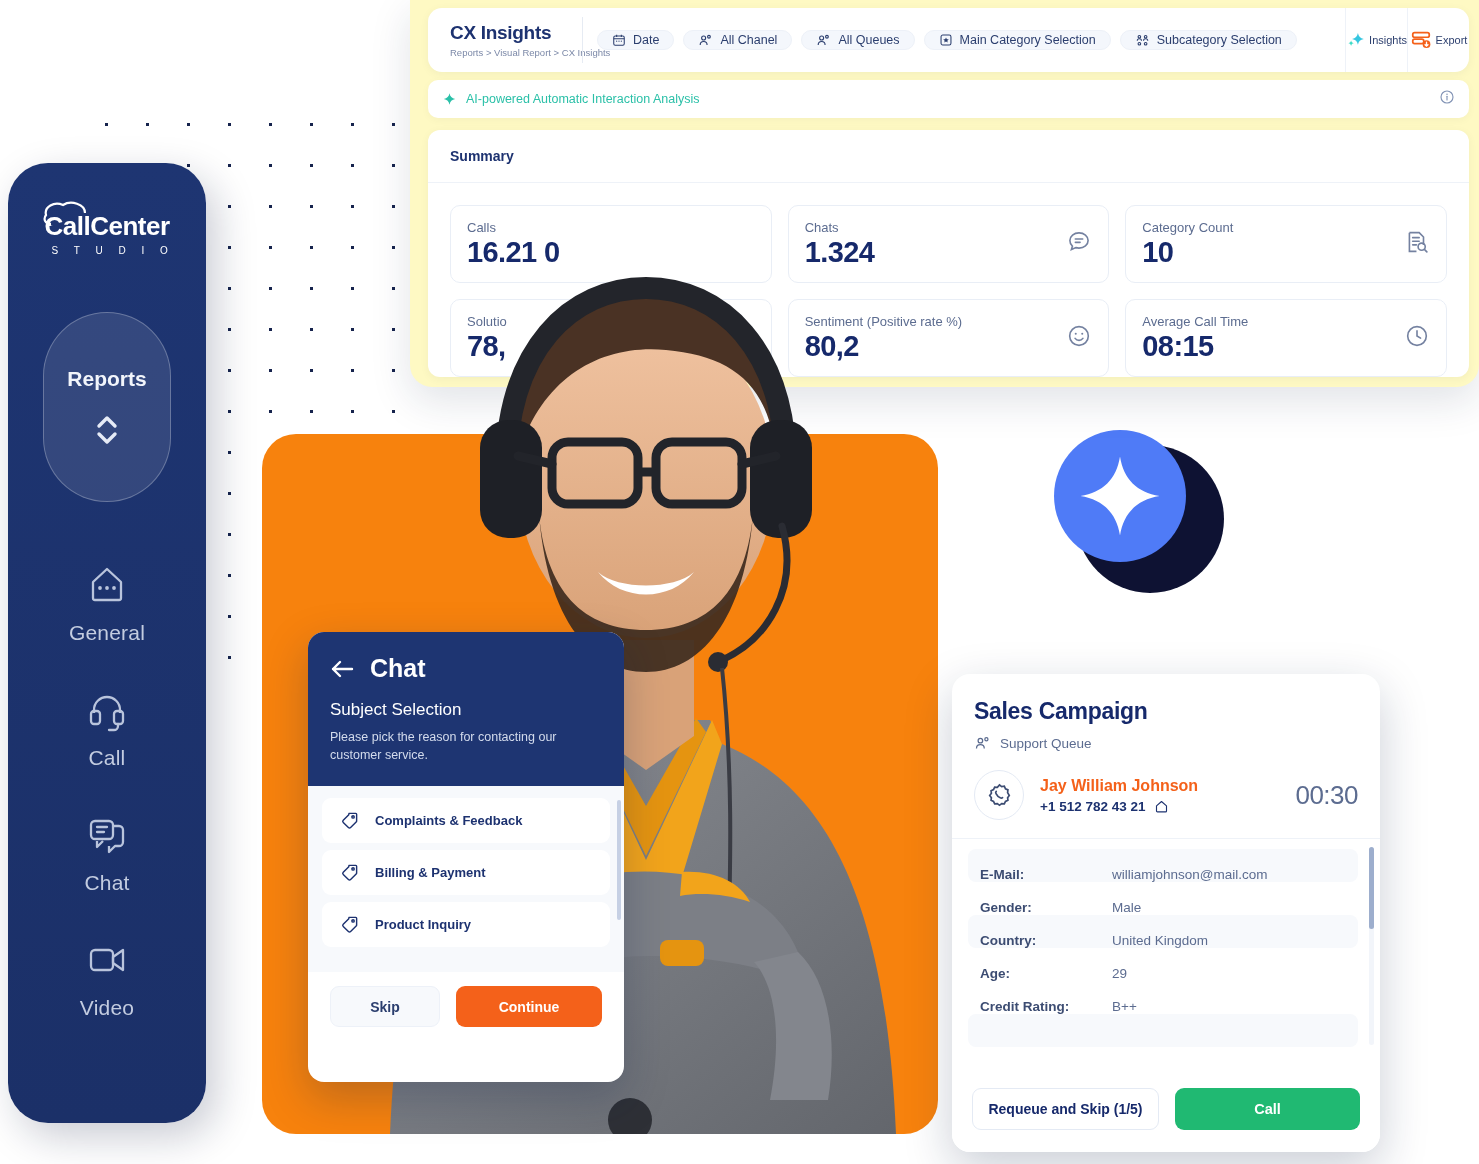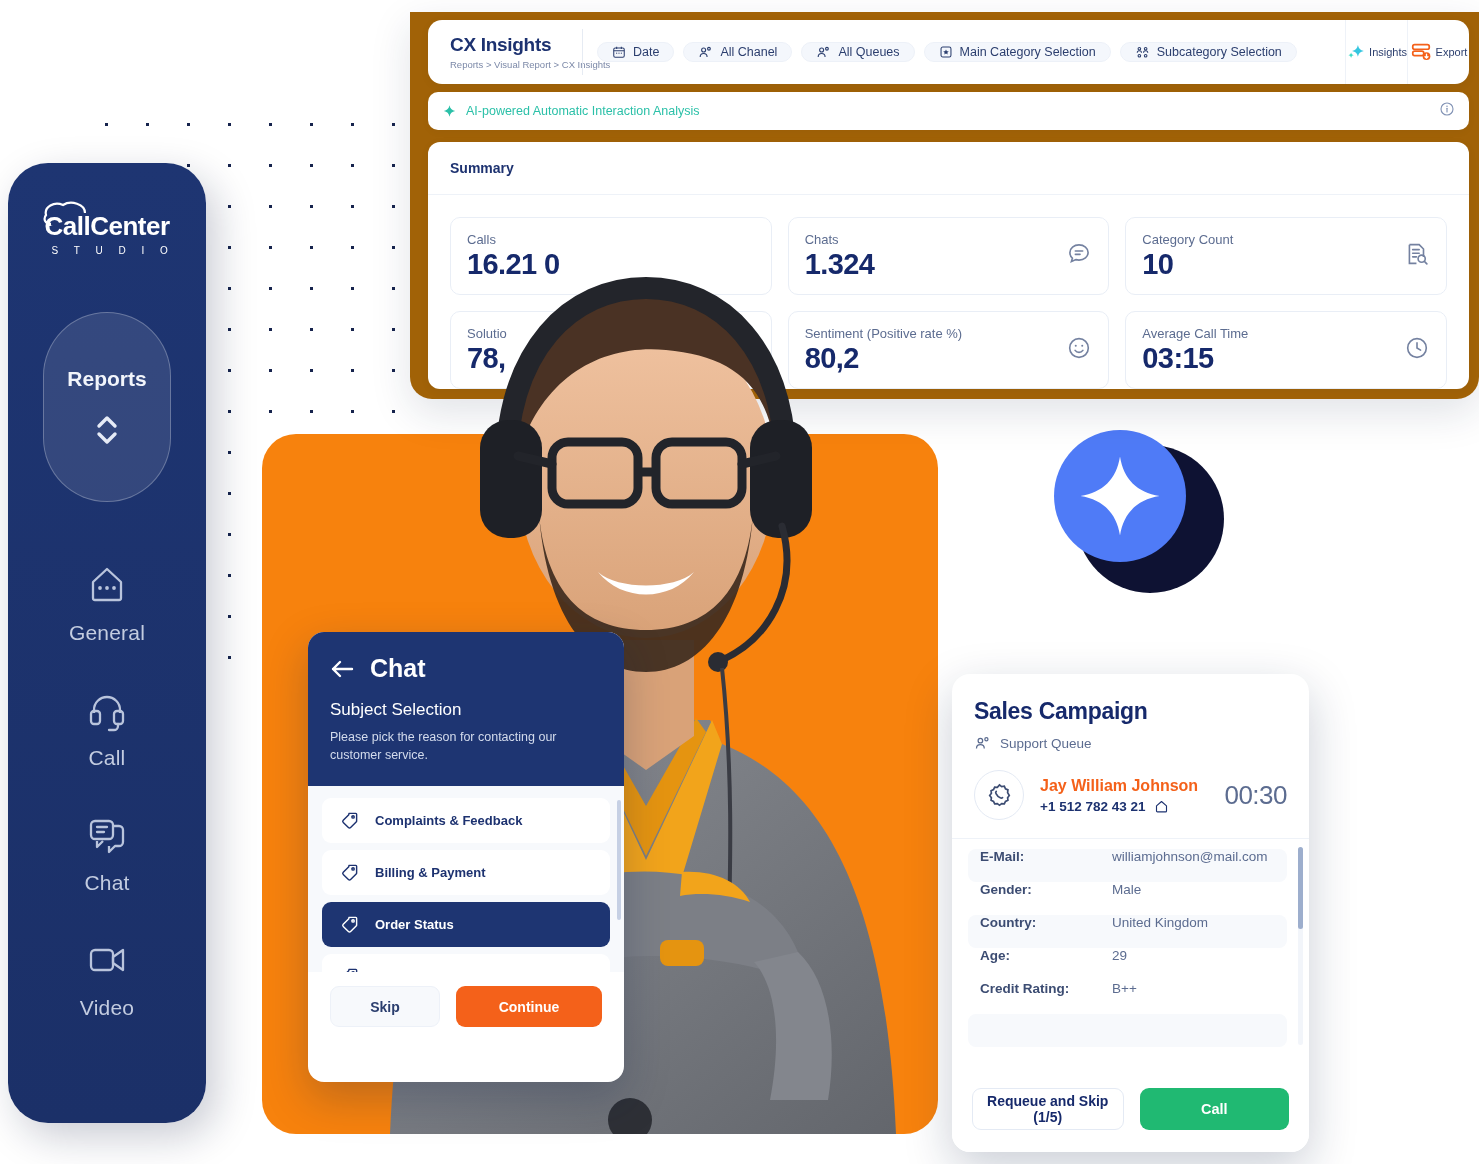--- a/index.html
+++ b/index.html
@@ -60,24 +60,23 @@
   }
   .reports-label{ font-size:21px; font-weight:700; color:#f2f5fb; }
 
   .nav-list{ margin-top:60px; display:flex; flex-direction:column; gap:42px; align-items:center;}
   .nav-item{ display:flex; flex-direction:column; align-items:center; gap:13px; cursor:pointer; }
   .nav-label{ font-size:21px; color:#C3CCE0; letter-spacing:.2px;}
 
   
   .dashboard{
     position:absolute; left:410px; top:0px; width:1069px; height:387px;
-    background:#a16207; border-radius:0 0 22px 22px; z-index:4;
+    background:#fef9c3; border-radius:0 0 22px 22px; z-index:4;
     box-shadow:0 14px 40px rgba(20,35,70,.13);
     overflow:hidden;
-    margin-top:12px;
   }
   .dash-header{
     position:absolute; left:18px; top:8px; right:10px; height:64px;
     background:#fff; border-radius:14px;
     display:flex; align-items:center;
     box-shadow:0 2px 10px rgba(20,35,70,.05);
   }
   .dash-title-block{ width:148px; padding-left:22px; }
   .dash-title{ font-size:19px; font-weight:700; color:#1D3270; letter-spacing:-.3px; }
   .dash-crumb{ font-size:9.5px; color:#7C89A8; margin-top:3px; white-space:nowrap;}
@@ -156,40 +155,40 @@
     font-family:"Liberation Sans", sans-serif;
   }
   .btn-continue{
     flex:1.35; height:41px; border-radius:9px; background:#F4611A; border:none;
     font-size:14px; color:#fff; font-weight:600; cursor:pointer;
     font-family:"Liberation Sans", sans-serif;
   }
 
   
   .sales{
-    position:absolute; left:952px; top:674px; width:357px; height:478px;
+    position:absolute; left:952px; top:674px; width:428px; height:478px;
     background:#fff; border-radius:18px; z-index:8;
     box-shadow:0 16px 48px rgba(15,30,70,.22);
     overflow:hidden;
   }
   .sales-title{ font-size:23px; font-weight:700; color:#16296B; padding:24px 0 0 22px; letter-spacing:-.3px;}
   .sales-queue{ display:flex; align-items:center; gap:9px; padding:10px 0 0 22px; }
   .sales-queue span{ font-size:13.5px; color:#5C6C90; font-weight:500; }
   .caller-row{ display:flex; align-items:center; padding:18px 22px 0 22px; }
   .caller-av{
     width:50px; height:50px; border-radius:50%; border:1px solid #E4EAF4;
     display:flex; align-items:center; justify-content:center; flex:0 0 50px;
   }
   .caller-txt{ margin-left:16px; }
   .caller-name{ font-size:16px; font-weight:700; color:#F4611A; }
   .caller-phone{ font-size:13.5px; font-weight:700; color:#1D3270; margin-top:4px; display:flex; align-items:center; gap:9px;}
   .caller-timer{ margin-left:auto; font-size:26px; color:#5C6C90; letter-spacing:-.5px; }
   .sales-sep{ height:1px; background:#EEF2F8; margin:18px 0 0; }
   .detail-list{ padding:10px 22px 0 16px; position:relative; height:216px; overflow:hidden;}
-  .drow{ display:flex; height:33px; align-items:flex-start; border-radius:8px; padding:0 12px; }
+  .drow{ display:flex; height:33px; align-items:flex-end; border-radius:8px; padding:0 12px; }
   .drow.alt{ background:#F7F9FC; }
   .dkey{ width:132px; font-size:13.5px; color:#3C4C72; font-weight:600;}
   .dval{ font-size:13.5px; color:#5C6C90; }
   .sales-scroll-track{ position:absolute; right:6px; top:8px; width:5px; height:198px; background:#F2F5FA; border-radius:3px;}
   .sales-scroll-thumb{ position:absolute; right:6px; top:8px; width:5px; height:82px; background:#9DAECD; border-radius:3px;}
   .sales-foot{ position:absolute; left:0; right:0; bottom:0; padding:14px 20px 22px; display:flex; gap:16px; background:#fff;}
   .btn-requeue{
     flex:1; height:42px; border-radius:9px; background:#fff; border:1px solid #E4EAF4;
     font-size:14px; color:#16296B; font-weight:700; cursor:pointer;
     font-family:"Liberation Sans", sans-serif;
@@ -371,21 +370,21 @@
               <circle cx="9" cy="10" r=".95" fill="#5C6C90" stroke="none"></circle>
                 <circle cx="15" cy="10" r=".95" fill="#5C6C90" stroke="none"></circle>
               <path d="M8.4 14.2c.9 1.2 2.1 1.8 3.6 1.8s2.7-.6 3.6-1.8" stroke-linecap="round"></path>
             </svg>
           </span>
         </div>
 
         <div class="kpi">
           <div>
             <div class="kpi-label">Average Call Time</div>
-            <div class="kpi-value">03:15</div>
+            <div class="kpi-value">08:15</div>
           </div>
           <span class="kpi-icon">
             <svg width="26" height="26" viewBox="0 0 24 24" fill="none" stroke="#5C6C90" stroke-width="1.5">
               <circle cx="12" cy="12" r="8.6"></circle>
                 <path d="M12 7.3V12l3.3 2" stroke-linecap="round"></path>
             </svg>
           </span>
         </div>
 
       </div>
@@ -528,27 +527,20 @@
       </div>
 
       <div class="opt">
         <svg width="19" height="19" viewBox="0 0 24 24" fill="none" stroke="#1D3270" stroke-width="1.8">
           <path d="M11.5 3H20a1 1 0 0 1 1 1v8.5a2 2 0 0 1-.6 1.4l-7 7a2 2 0 0 1-2.8 0l-6.5-6.5a2 2 0 0 1 0-2.8l7-7A2 2 0 0 1 11.5 3z"></path>
           <circle cx="16.5" cy="7.5" r="1.5"></circle>
         </svg>
         <span>Billing &amp; Payment</span>
       </div>
 
-      <div class="opt sel">
-        <svg width="19" height="19" viewBox="0 0 24 24" fill="none" stroke="#ffffff" stroke-width="1.8">
-          <path d="M11.5 3H20a1 1 0 0 1 1 1v8.5a2 2 0 0 1-.6 1.4l-7 7a2 2 0 0 1-2.8 0l-6.5-6.5a2 2 0 0 1 0-2.8l7-7A2 2 0 0 1 11.5 3z"></path>
-          <circle cx="16.5" cy="7.5" r="1.5"></circle>
-        </svg>
-        <span>Order Status</span>
-      </div>
 
       <div class="opt">
         <svg width="19" height="19" viewBox="0 0 24 24" fill="none" stroke="#1D3270" stroke-width="1.8">
           <path d="M11.5 3H20a1 1 0 0 1 1 1v8.5a2 2 0 0 1-.6 1.4l-7 7a2 2 0 0 1-2.8 0l-6.5-6.5a2 2 0 0 1 0-2.8l7-7A2 2 0 0 1 11.5 3z"></path>
           <circle cx="16.5" cy="7.5" r="1.5"></circle>
         </svg>
         <span>Product Inquiry</span>
       </div>
 
       <div class="chat-scroll"></div>

